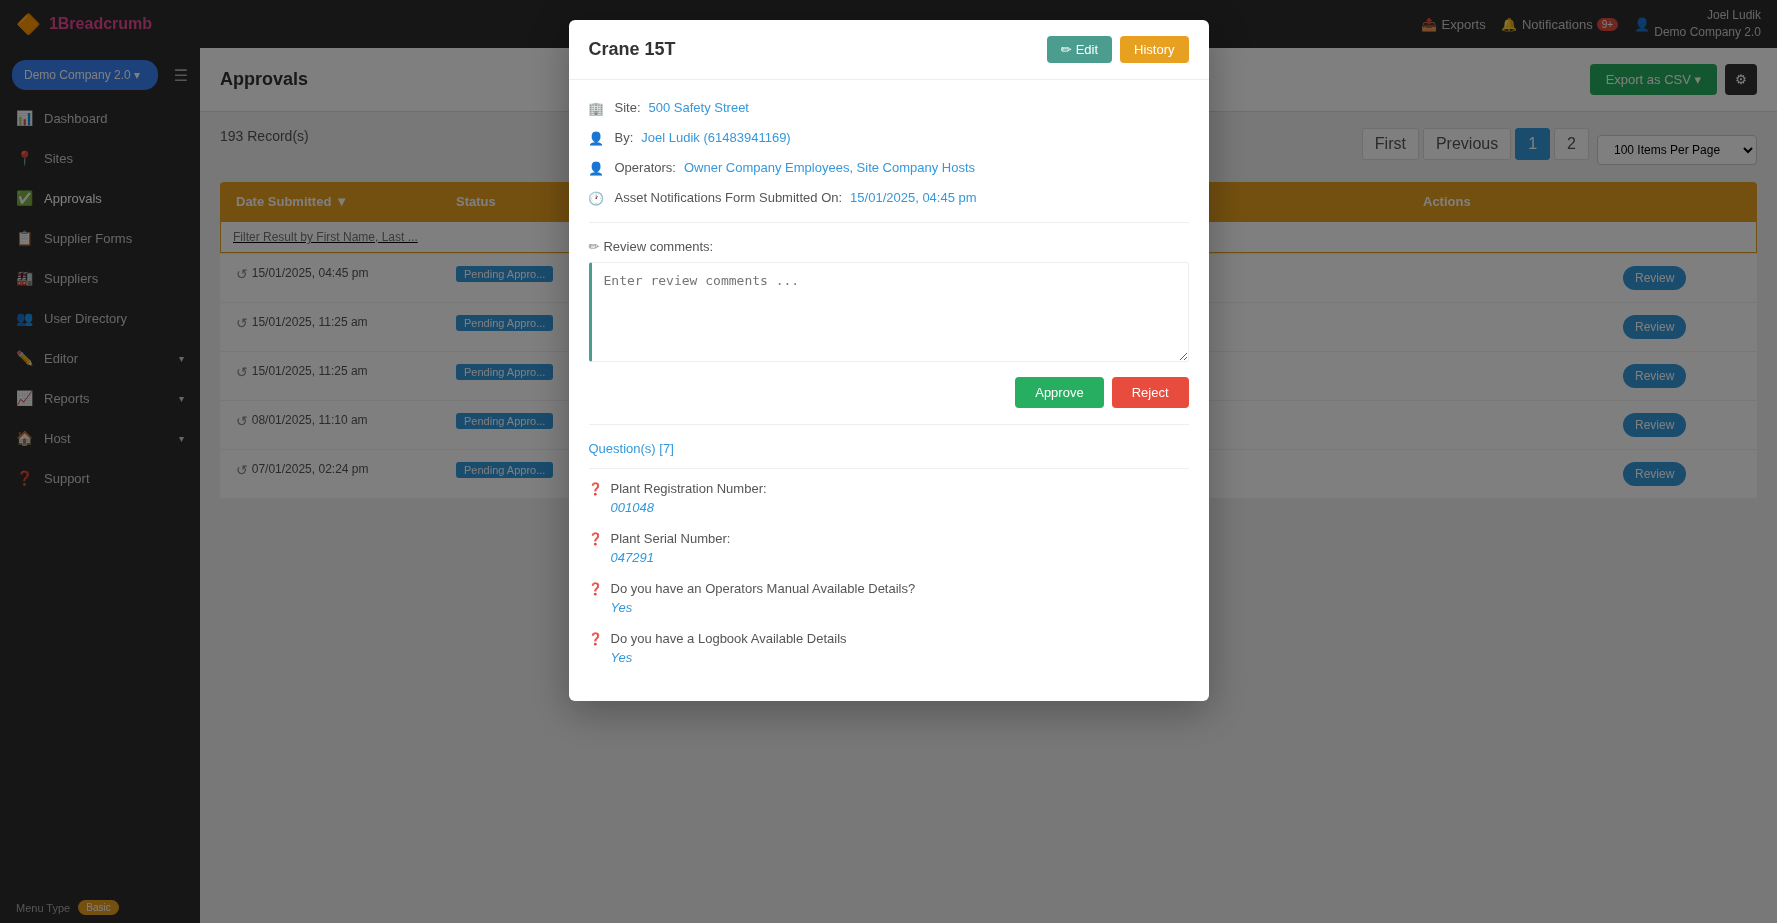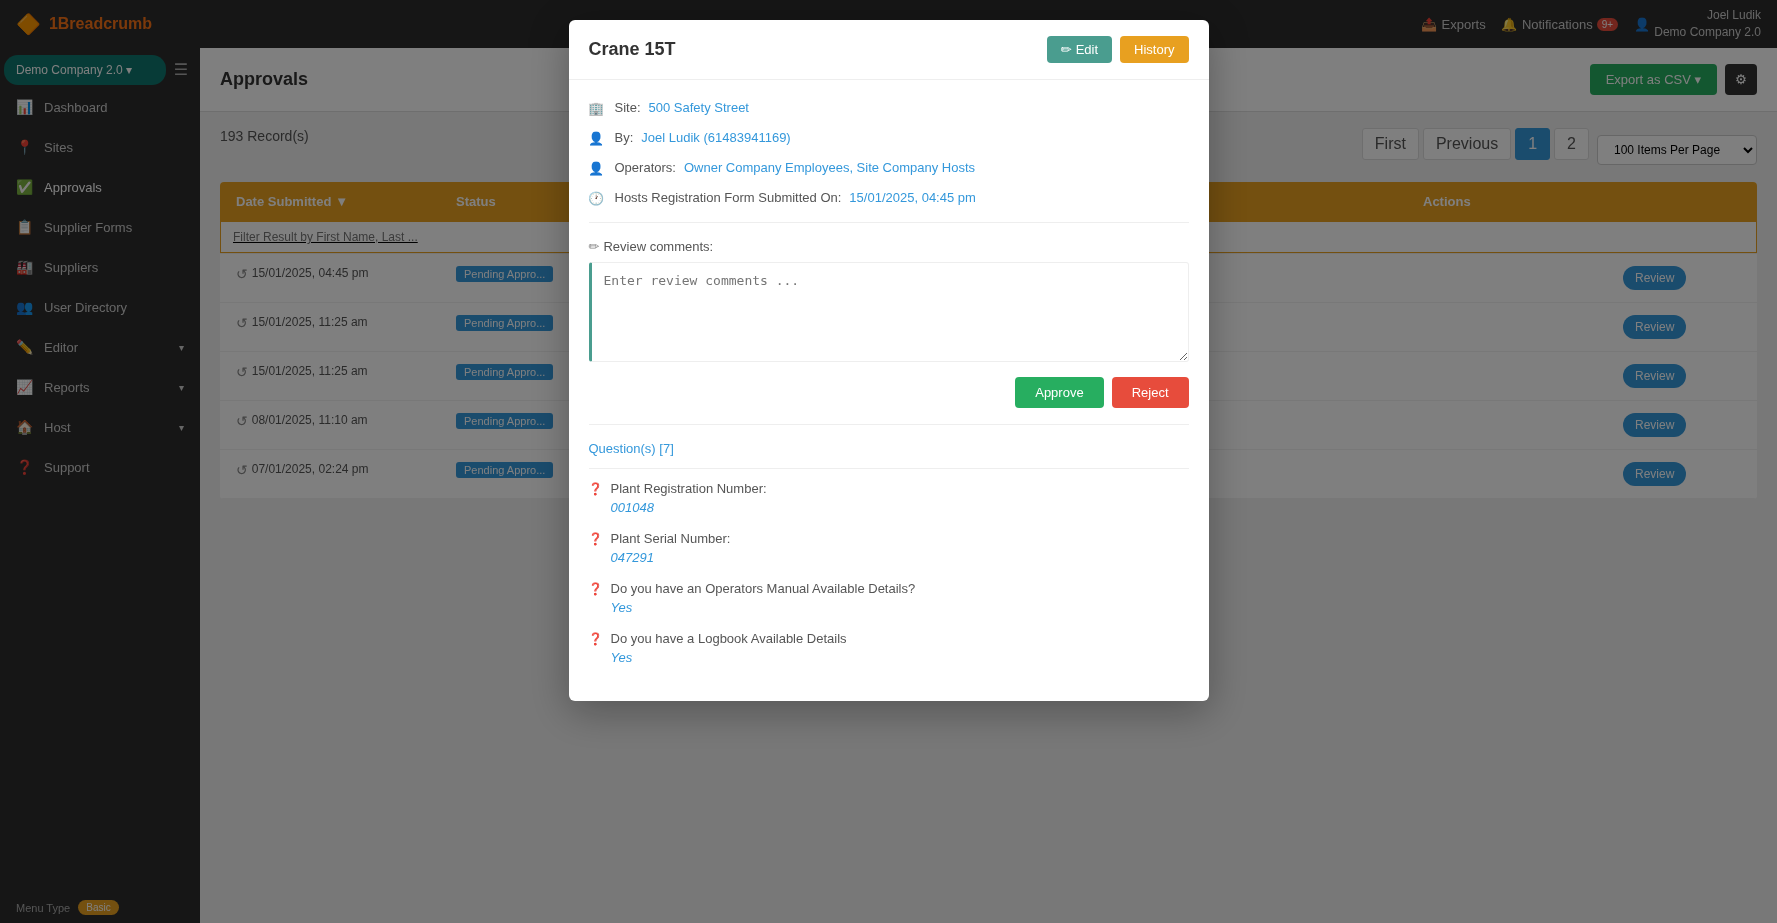--- a/index.html
+++ b/index.html
@@ -12,43 +12,44 @@
       display: flex;
       align-items: center;
       justify-content: space-between;
       padding: 0 16px;
       position: fixed;
       top: 0; left: 0; right: 0;
       z-index: 100;
     }
     .top-nav-left { display: flex; align-items: center; gap: 8px; }
     .logo-icon { color: #e8a020; font-size: 20px; font-weight: bold; }
-    .logo-text { color: #f97316; font-size: 16px; font-weight: 600; }
+    .logo-text { color: #ec4899; font-size: 16px; font-weight: 600; }
     .top-nav-right { display: flex; align-items: center; gap: 16px; }
     .nav-item { color: #ccc; font-size: 13px; display: flex; align-items: center; gap: 4px; cursor: pointer; }
     .badge { background: #e74c3c; color: white; border-radius: 10px; font-size: 10px; padding: 1px 5px; }
     .user-info { color: #ccc; font-size: 12px; text-align: right; line-height: 1.4; }
 
     
     .layout { display: flex; height: 923px; padding-top: 48px; }
 
     
     .sidebar {
       width: 200px;
       background: #2d2d2d;
       flex-shrink: 0;
       display: flex;
       flex-direction: column;
       overflow-y: auto;
     }
     .company-btn {
-      background: #0f766e;
+      background: #3b82f6;
       color: white;
       border: none;
       padding: 8px 12px;
+      margin: 8px;
       border-radius: 14px;
       cursor: pointer;
       font-size: 12px;
       display: flex;
       align-items: center;
       justify-content: space-between;
       width: calc(100% - 16px);
     }
     .hamburger { color: #aaa; font-size: 16px; cursor: pointer; padding: 8px; }
     .sidebar-item {
@@ -419,21 +420,21 @@
           <span> (61483941169)</span>
         </a>
       </div>
       <div class="info-row">
         <span class="info-icon">👤</span>
         <span class="info-label">Operators:</span>
         <a class="info-link">Owner Company Employees, Site Company Hosts</a>
       </div>
       <div class="info-row">
         <span class="info-icon">🕐</span>
-        <span class="info-label">Hosts Registration Form Submitted On:</span>
+        <span class="info-label">Asset Notifications Form Submitted On:</span>
         <a class="info-link">15/01/2025, 04:45 pm</a>
       </div>
 
       <hr class="section-divider">
 
       <div class="review-label">
         <span class="pencil-icon">✏</span>
         <span>Review comments:</span>
       </div>
       <textarea class="review-textarea" placeholder="Enter review comments ..." style=""></textarea>

